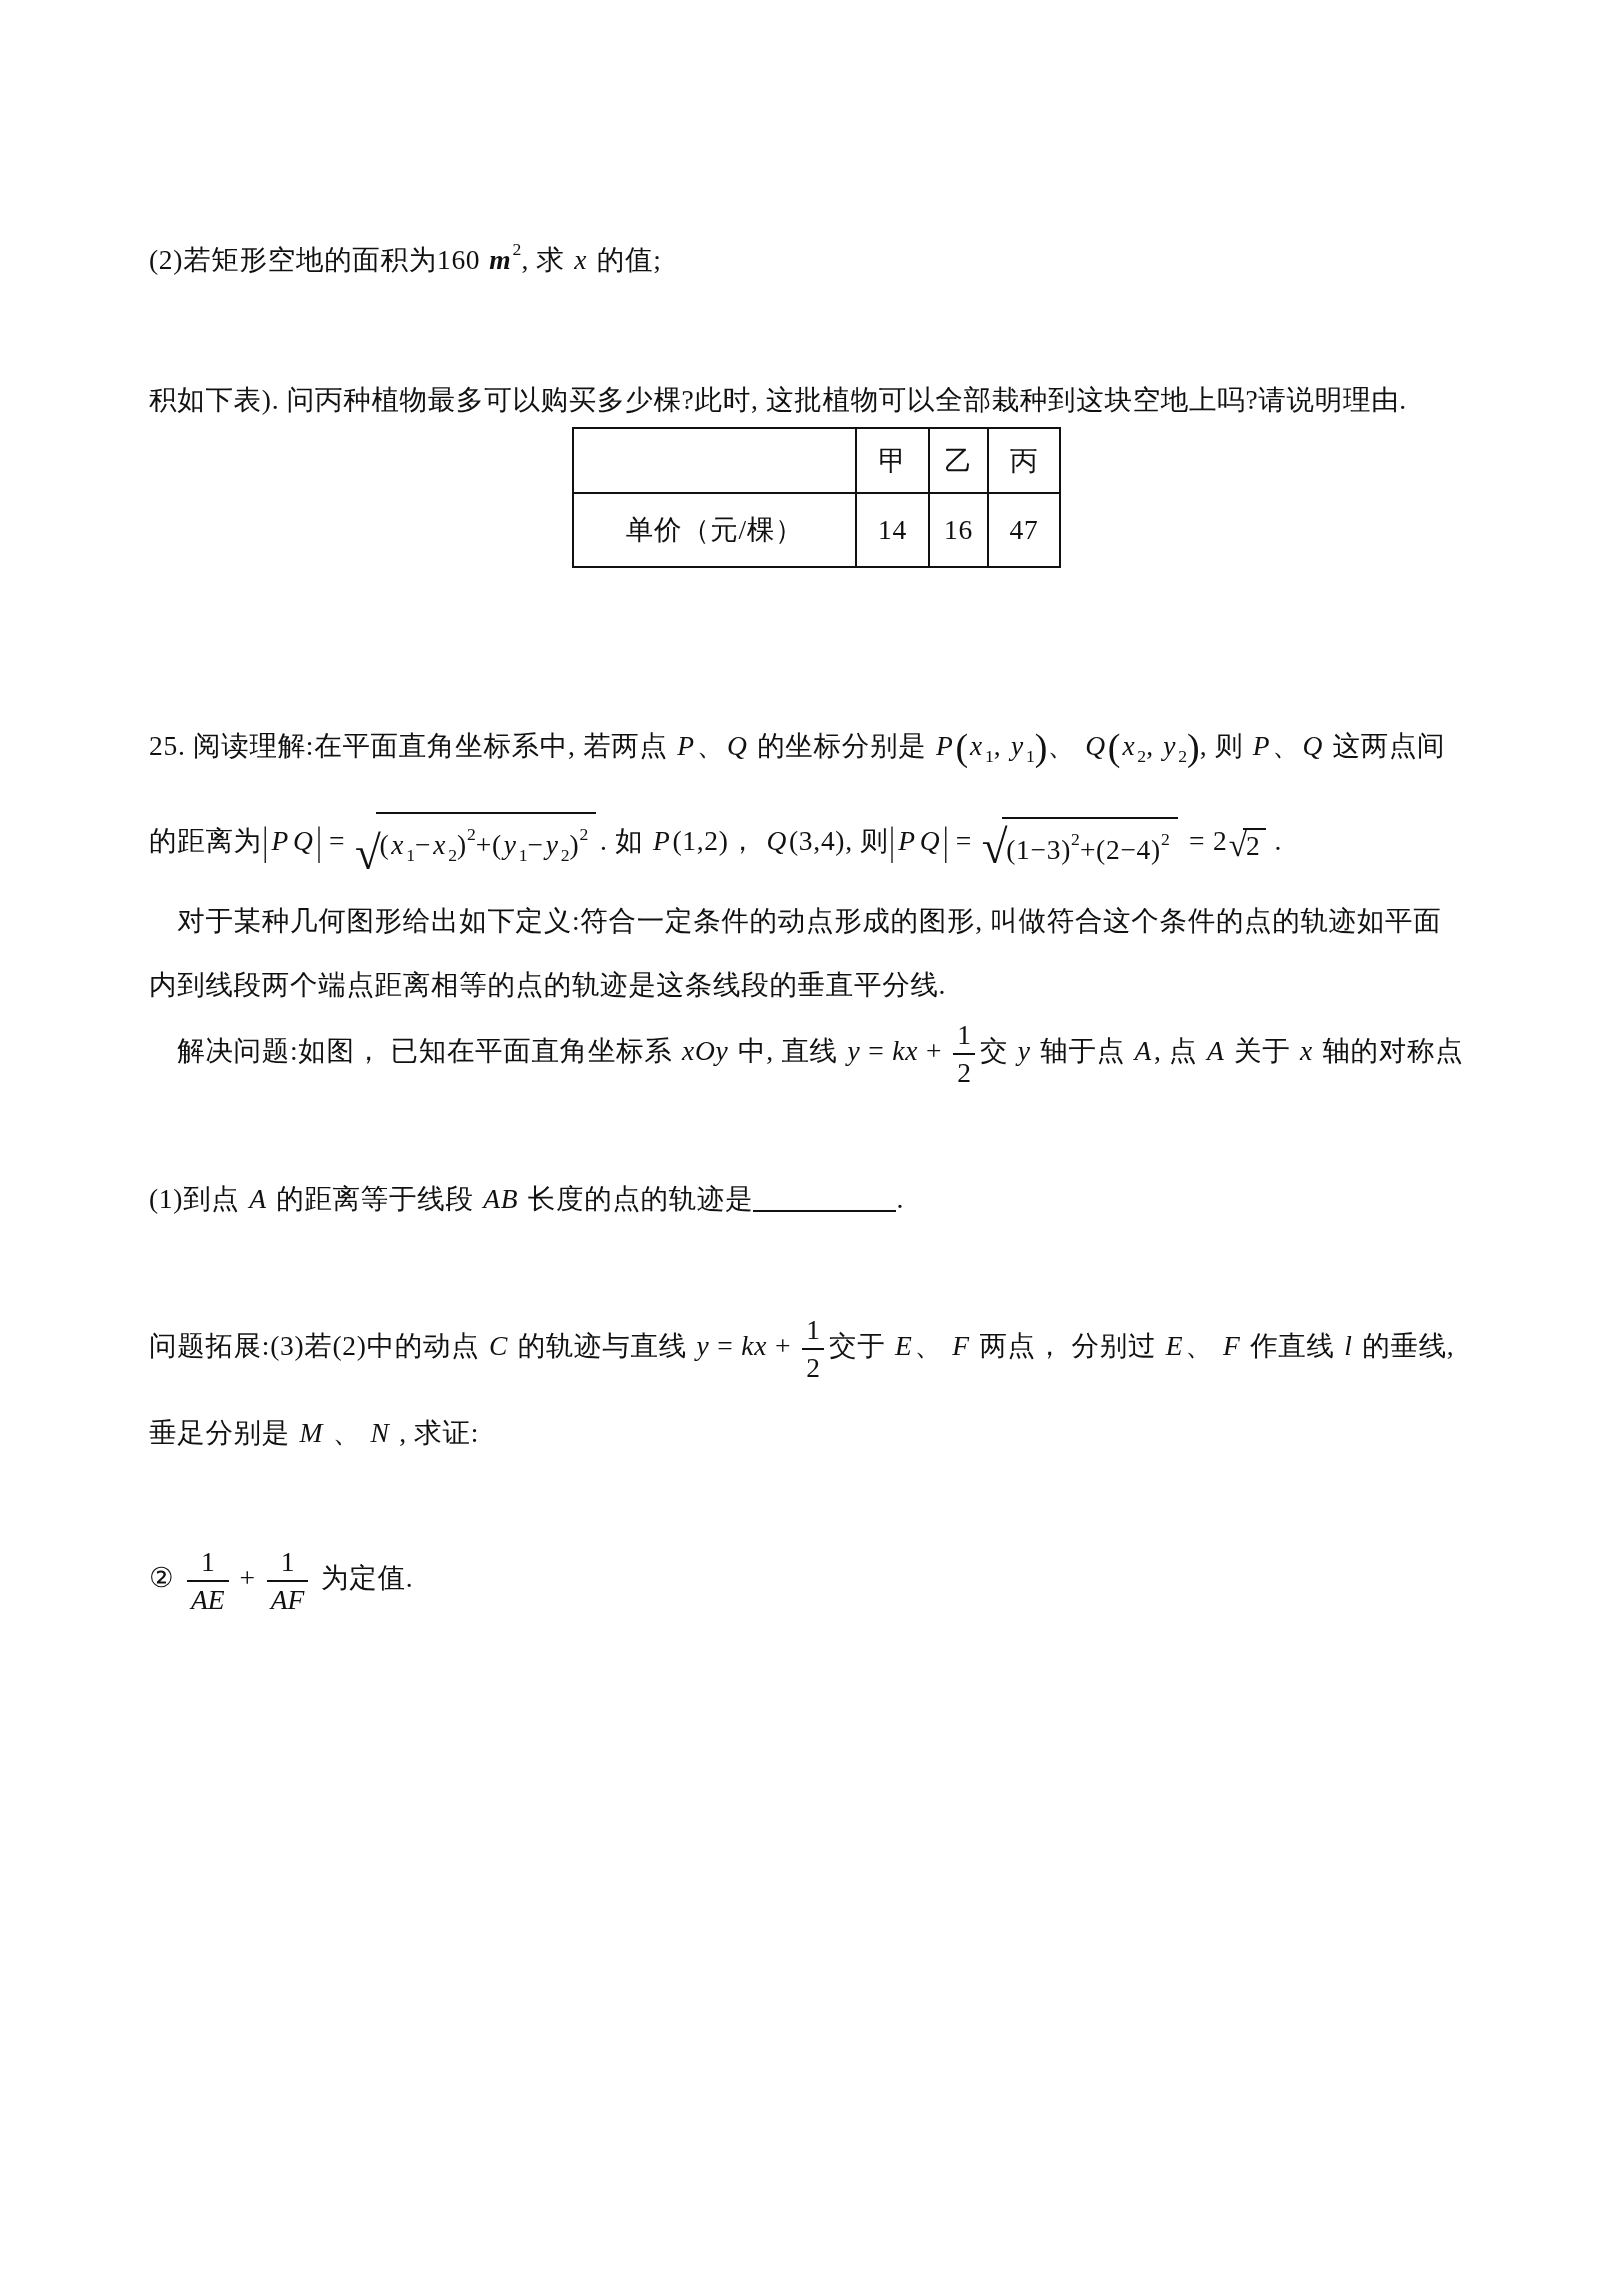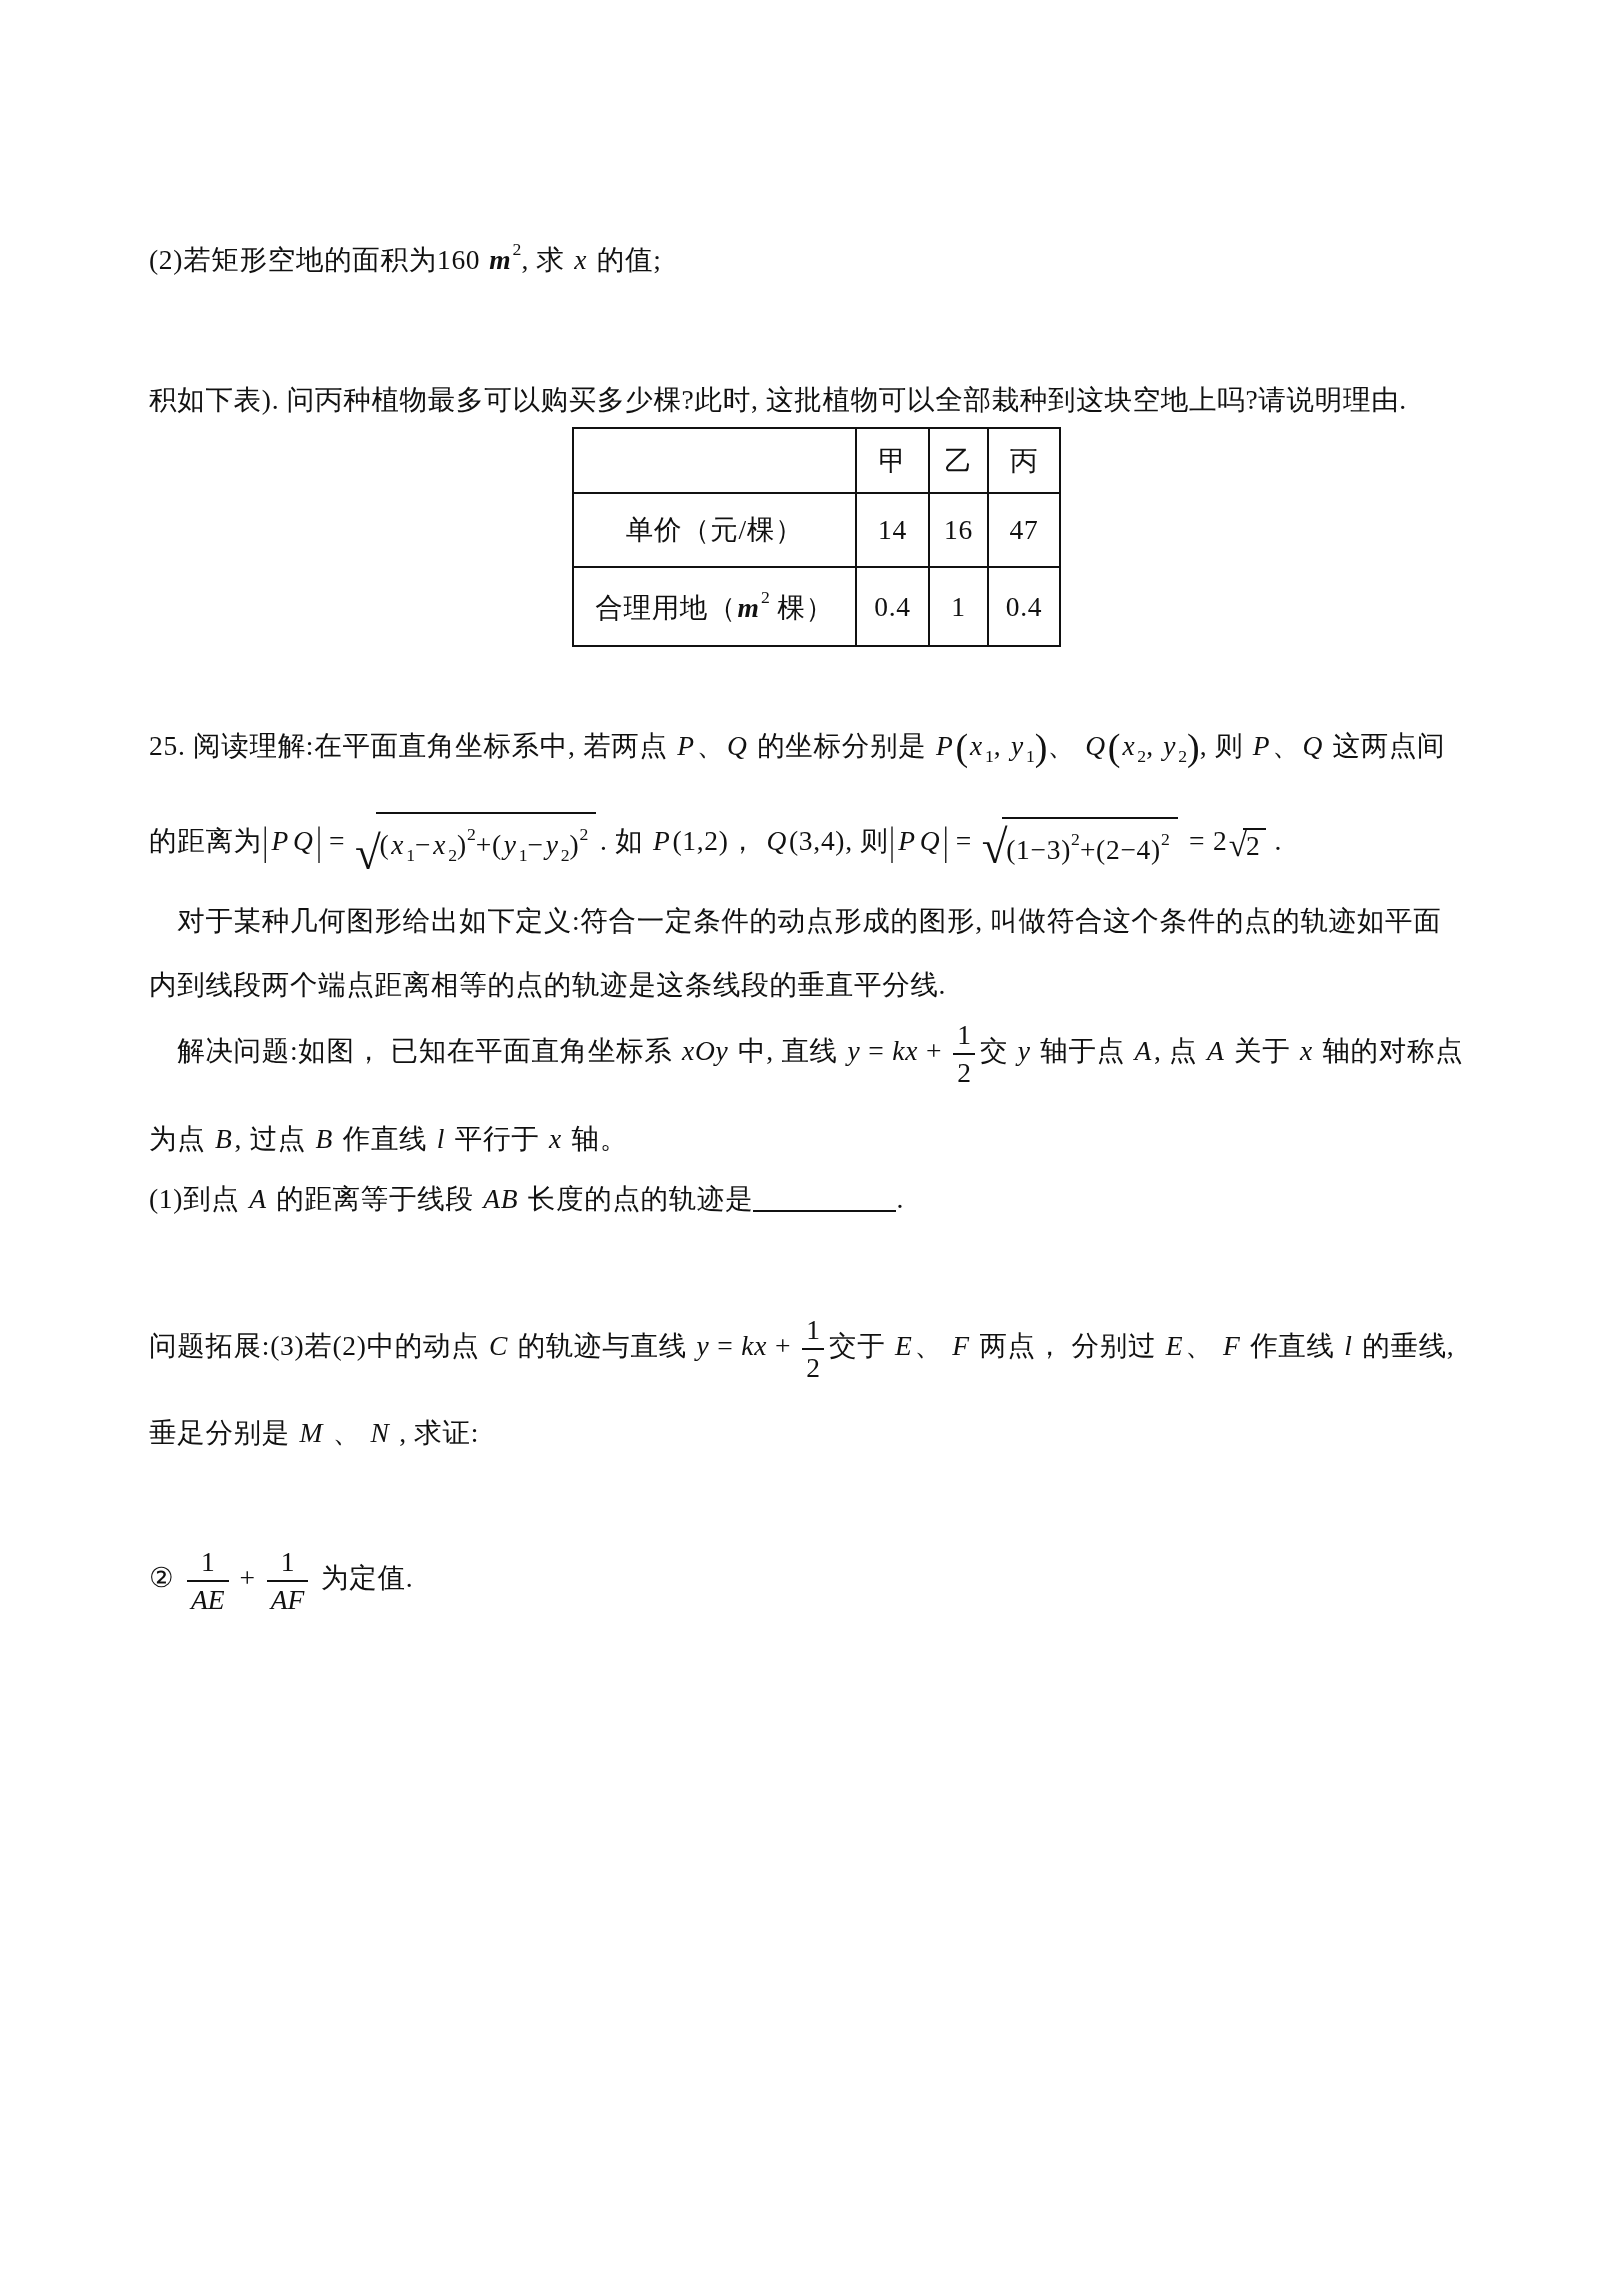--- a/index.html
+++ b/index.html
@@ -78,39 +78,32 @@
       <td>甲</td>
       <td>乙</td>
       <td>丙</td>
     </tr>
     <tr class="r1">
       <td>单价（元/棵）</td>
       <td>14</td>
       <td>16</td>
       <td>47</td>
     </tr>
-    <tr class="r2">
-      <td><span>合理用地（</span><span class="vb">m</span><span class="sp">2</span><span> 棵）</span></td>
-      <td>0.4</td>
-      <td>1</td>
-      <td>0.4</td>
-    </tr>
   </tbody>
     </table>
 
   <div class="line" style="top:705px"><span>25. 阅读理解:在平面直角坐标系中, 若两点 </span><span class="v">P</span><span>、</span><span class="v">Q</span><span> 的坐标分别是 </span><span class="v">P</span><span class="bp">(</span><span class="v">x</span><span class="sb">1</span><span>, </span><span class="v">y</span><span class="sb">1</span><span class="bp">)</span><span>、 </span><span class="v">Q</span><span class="bp">(</span><span class="v">x</span><span class="sb">2</span><span>, </span><span class="v">y</span><span class="sb">2</span><span class="bp">)</span><span>, 则 </span><span class="v">P</span><span>、</span><span class="v">Q</span><span> 这两点间</span></div>
 
   <div class="line tall" style="top:772px"><span>的距离为</span><span class="ab">|</span><span class="v">P</span><span class="v">Q</span><span class="ab">|</span><span class="op">=</span><span class="sqrt"><span class="rd">√</span><span class="bd"><span>(</span><span class="v">x</span><span class="sb">1</span><span>−</span><span class="v">x</span><span class="sb">2</span><span>)</span><span class="sp">2</span><span>+(</span><span class="v">y</span><span class="sb">1</span><span>−</span><span class="v">y</span><span class="sb">2</span><span>)</span><span class="sp">2</span></span></span><span>. 如 </span><span class="v">P</span><span>(1,2)</span><span>， </span><span class="v">Q</span><span>(3,4)</span><span>, 则</span><span class="ab">|</span><span class="v">P</span><span class="v">Q</span><span class="ab">|</span><span class="op">=</span><span class="sqrt"><span class="rd">√</span><span class="bd"><span>(1−3)</span><span class="sp">2</span><span>+(2−4)</span><span class="sp">2</span></span></span><span> = 2</span><span class="sqrt sm"><span class="rd">√</span><span class="bd">2</span></span><span> .</span></div>
 
   <div class="line" style="top:944px">内到线段两个端点距离相等的点的轨迹是这条线段的垂直平分线.</div>
   <div class="line" style="top:880px">　对于某种几何图形给出如下定义:符合一定条件的动点形成的图形, 叫做符合这个条件的点的轨迹如平面</div>
 
   <div class="line tall" style="top:982px"><span>　解决问题:如图， 已知在平面直角坐标系 </span><span class="v">xOy</span><span> 中, 直线 </span><span class="v">y</span><span class="op">=</span><span class="v">kx</span><span class="op">+</span><span class="frac"><span class="fn">1</span><span class="fd">2</span></span><span>交 </span><span class="v">y</span><span> 轴于点 </span><span class="v">A</span><span>, 点 </span><span class="v">A</span><span> 关于 </span><span class="v">x</span><span> 轴的对称点</span></div>
 
-  <div class="line" style="top:1098px"><span>为点 </span><span class="v">B</span><span>, 过点 </span><span class="v">B</span><span> 作直线 </span><span class="v">l</span><span> 平行于 </span><span class="v">x</span><span> 轴。</span></div>
 
   <div class="line" style="top:1158px"><span>(1)到点 </span><span class="v">A</span><span> 的距离等于线段 </span><span class="v">AB</span><span> 长度的点的轨迹是</span><span class="blank"></span><span>.</span></div>
 
 
   <div class="line tall" style="top:1277px"><span>问题拓展:(3)若(2)中的动点 </span><span class="v">C</span><span> 的轨迹与直线 </span><span class="v">y</span><span class="op">=</span><span class="v">kx</span><span class="op">+</span><span class="frac"><span class="fn">1</span><span class="fd">2</span></span><span>交于 </span><span class="v">E</span><span>、 </span><span class="v">F</span><span> 两点， 分别过 </span><span class="v">E</span><span>、 </span><span class="v">F</span><span> 作直线 </span><span class="v">l</span><span> 的垂线,</span></div>
 
   <div class="line" style="top:1392px"><span>垂足分别是 </span><span class="v">M</span><span> 、 </span><span class="v">N</span><span> , 求证:</span></div>
 
 
   <div class="line xtall" style="top:1505px"><span>② </span><span class="frac"><span class="fn">1</span><span class="fd v">AE</span></span><span class="op">+</span><span class="frac"><span class="fn">1</span><span class="fd v">AF</span></span><span> 为定值.</span></div>

